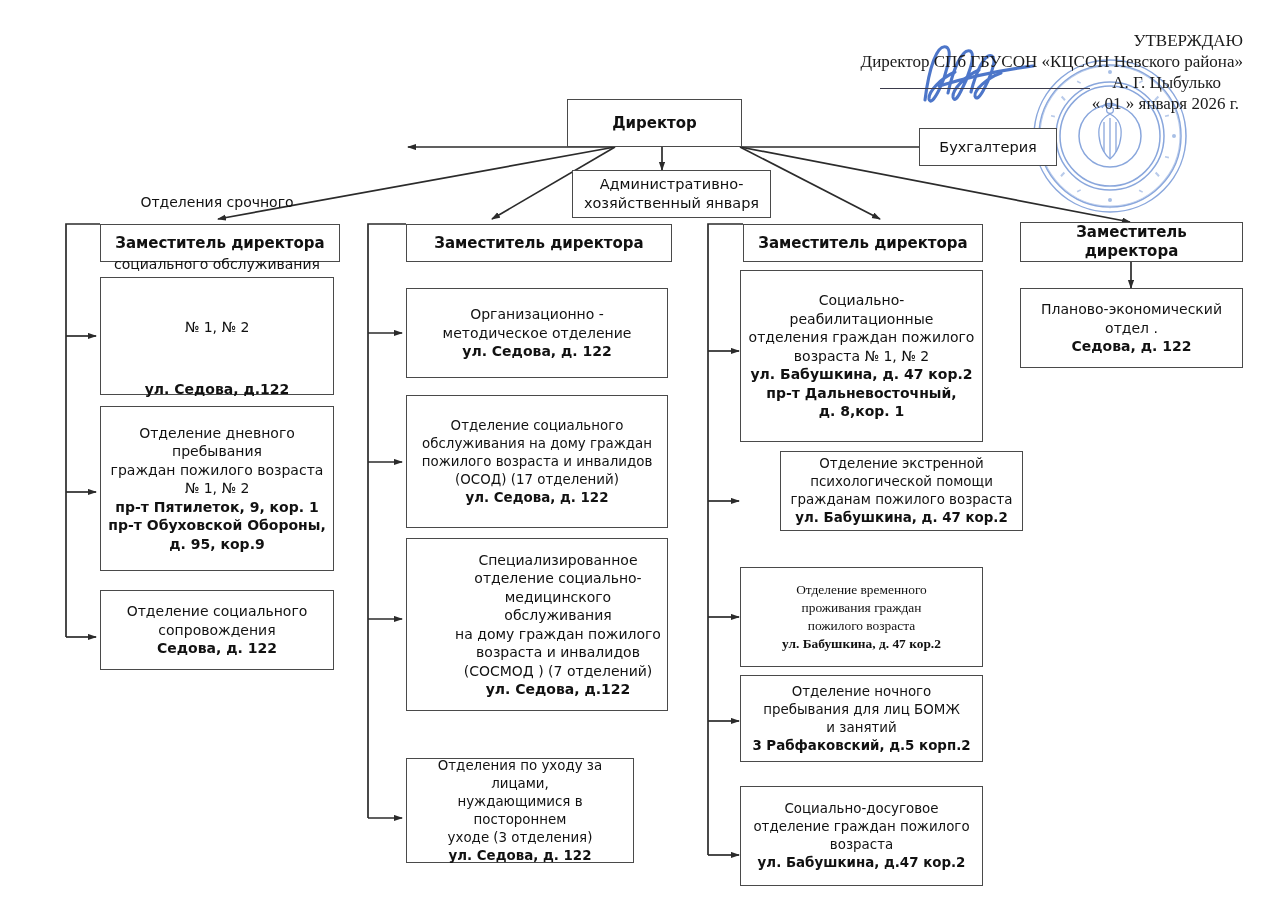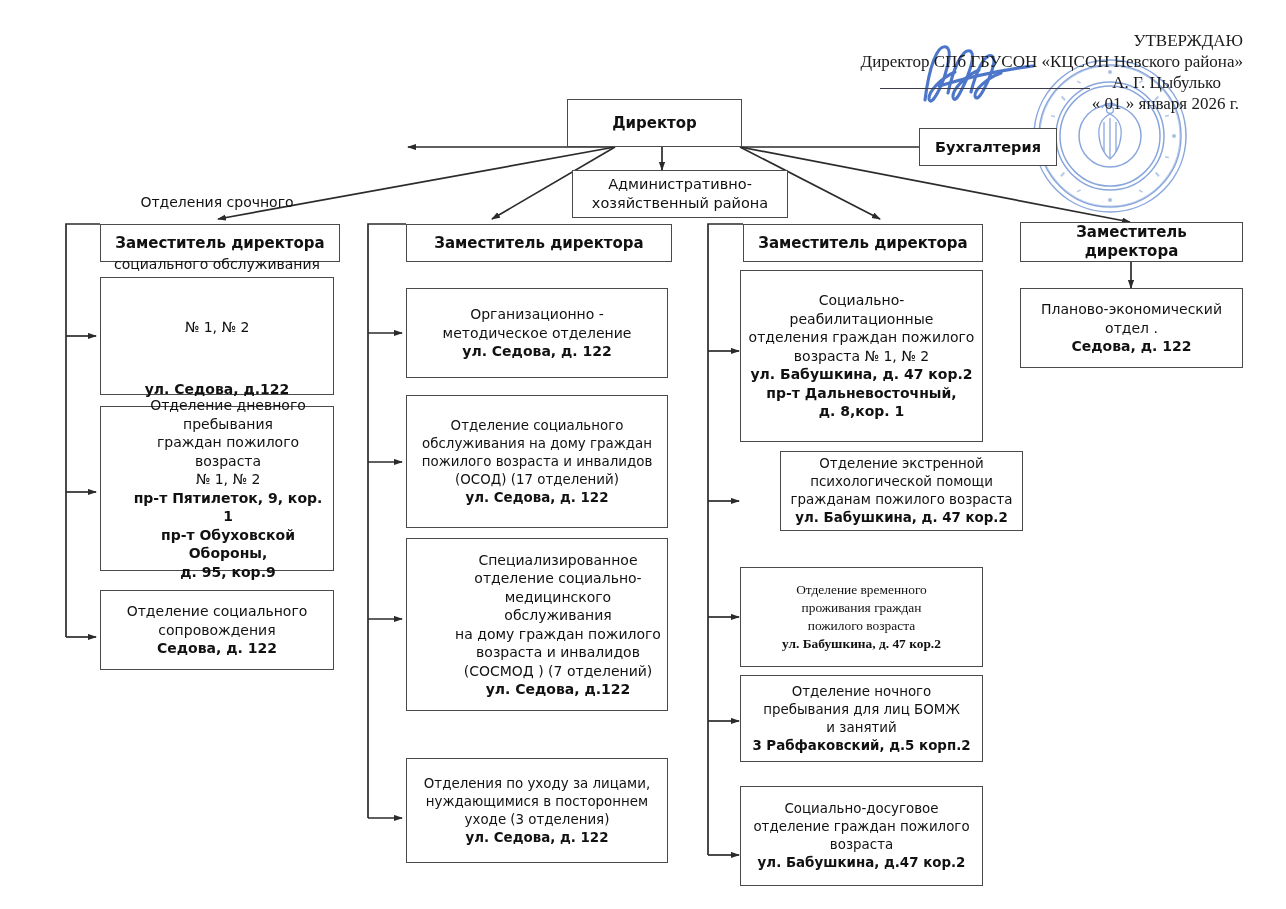--- a/index.html
+++ b/index.html
@@ -189,42 +189,42 @@
       <rect x="20" y="97" width="1.6" height="4" transform="rotate(78 21 99)"></rect>
       <rect x="134" y="97" width="1.6" height="4" transform="rotate(-78 135 99)"></rect>
     </g>
   </svg>
 
   <div class="box hdr" style="left:567px;top:99px;width:175px;height:48px;">
     <span class="b-line">Директор</span>
   </div>
 
 
-  <div class="box plain" style="left:919px;top:128px;width:138px;height:38px;font-weight:bold;">
+  <div class="box plain" style="left:919px;top:128px;width:138px;height:38px;">
     <span class="b-line">Бухгалтерия</span>
   </div>
 
-  <div class="box plain" style="left:572px;top:170px;width:216px;height:48px;align-items:flex-end;">
+  <div class="box plain" style="left:572px;top:170px;width:199px;height:48px;align-items:flex-end;">
     <span class="b-line">Административно-</span>
-    <span class="b-line">хозяйственный района</span>
+    <span class="b-line">хозяйственный января</span>
   </div>
 
   <div class="box hdr" style="left:100px;top:224px;width:240px;height:38px;">
     <span class="b-line">Заместитель директора</span>
   </div>
 
   <div class="box sm" style="left:100px;top:277px;width:234px;height:118px;gap:44px;">
     <span class="b-line">Отделения срочного</span>
     <span class="b-line">социального обслуживания</span>
     <span class="b-line">№ 1, № 2</span>
     <span class="b-line bold">ул. Седова, д.122</span>
     <span class="b-line bold">Товарищеский пр-т, д.20/27</span>
   </div>
 
-  <div class="box sm" style="left:100px;top:406px;width:234px;height:165px;padding-left:28px;">
+  <div class="box sm" style="left:100px;top:406px;width:234px;height:165px;">
     <span class="b-line">Отделение дневного</span>
     <span class="b-line">пребывания</span>
     <span class="b-line">граждан пожилого возраста</span>
     <span class="b-line">№ 1, № 2</span>
     <span class="b-line bold">пр-т Пятилеток, 9, кор. 1</span>
     <span class="b-line bold">пр-т Обуховской Обороны,</span>
     <span class="b-line bold">д. 95, кор.9</span>
   </div>
 
   <div class="box sm" style="left:100px;top:590px;width:234px;height:80px;">
@@ -254,21 +254,21 @@
   <div class="box sm" style="left:406px;top:538px;width:262px;height:173px;padding-left:48px;">
     <span class="b-line">Специализированное</span>
     <span class="b-line">отделение социально-</span>
     <span class="b-line">медицинского обслуживания</span>
     <span class="b-line">на дому граждан пожилого</span>
     <span class="b-line">возраста и инвалидов</span>
     <span class="b-line">(СОСМОД )   (7 отделений)</span>
     <span class="b-line bold">ул. Седова, д.122</span>
   </div>
 
-  <div class="box xsm" style="left:406px;top:758px;width:262px;height:105px;">
+  <div class="box xsm" style="left:406px;top:758px;width:228px;height:105px;">
     <span class="b-line">Отделения по уходу за лицами,</span>
     <span class="b-line">нуждающимися в постороннем</span>
     <span class="b-line">уходе (3 отделения)</span>
     <span class="b-line bold">ул. Седова, д. 122</span>
   </div>
 
   <div class="box hdr" style="left:743px;top:224px;width:240px;height:38px;">
     <span class="b-line">Заместитель директора</span>
   </div>
 

